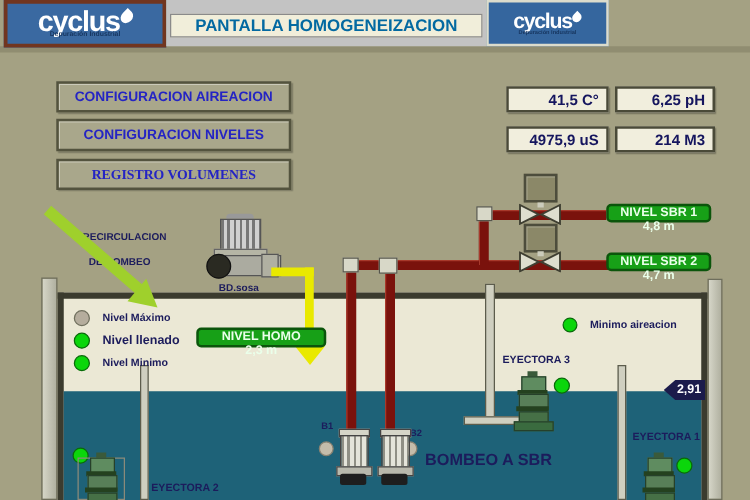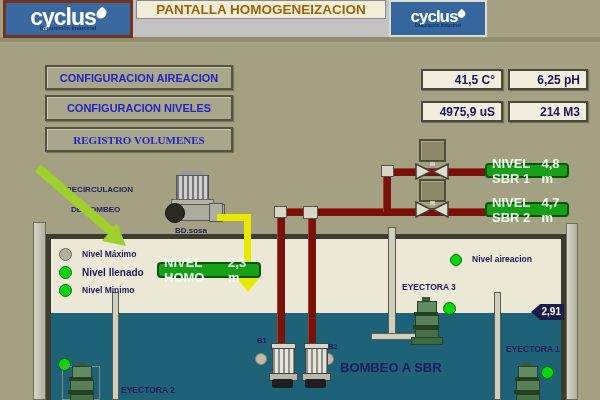--- a/index.html
+++ b/index.html
@@ -18,27 +18,27 @@
     left:45px;width:188px;height:25px;
     background:#a9a78b;border:2px solid #53533e;
     box-shadow:inset 1px 1px 0 rgba(255,255,255,.4), 1px 1px 1px rgba(0,0,0,.25);
     color:#2424c4;font-weight:bold;font-size:11px;
     display:flex;align-items:center;justify-content:center;cursor:pointer;
   }
   .readout{
     background:#f1eedd;border:2px solid #4a4a38;
     box-shadow:1px 1px 1px rgba(0,0,0,.3);
     color:#15155e;font-weight:bold;font-size:12px;
-    text-align:right;padding:2px 6px 0 0;height:21px;margin-left:16px;
+    text-align:right;padding:2px 6px 0 0;height:21px;
   }
   .gdisp{
     background:#17a017;border:2px solid #0b550b;border-radius:4px;
-    color:#eaffea;font-size:13px;font-weight:bold;
+    color:#eaffea;font-size:10px;font-weight:bold;
     display:flex;justify-content:space-between;align-items:center;
-    padding:0 5px;z-index:9;
+    padding:0 5px;z-index:9;flex-direction:column;
   }
   .pipe{background:#7a120c;z-index:6;box-shadow:inset 0 1px 0 #a8392b;}
   .pipev{background:#7a120c;z-index:6;box-shadow:inset 1px 0 0 #a8392b;}
   .fitting{background:#d8d8c8;border:1px solid #55554a;z-index:7;}
   .pole{background:#cfcfc0;border:1px solid #5c5c4c;z-index:3;}
   .pillar{background:linear-gradient(90deg,#d6d6c8,#b0b0a0);border:1px solid #6e6e5c;z-index:2;}
   .yellow{background:#e9e900;z-index:8;}
   .pumpgreen .knob{position:absolute;left:11px;top:0;width:8px;height:5px;background:#3a5a3a;}
   .pumpgreen .top{position:absolute;left:6px;top:4px;width:18px;height:12px;background:#5f8c60;border:1px solid #26402a;}
   .pumpgreen .band1{position:absolute;left:3px;top:15px;width:24px;height:4px;background:#24411f;}
@@ -63,22 +63,22 @@
 <div class="abs" style="left:3px;top:0;width:130px;height:38px;background:#3a69a1;border:3px solid #71351f;
             display:flex;flex-direction:column;align-items:center;justify-content:center;">
   <div style="display:flex;align-items:flex-start;line-height:20px;">
     <span style="color:#fff;font-weight:bold;font-size:23px;letter-spacing:-1px;">cyclus</span>
     <span style="width:9px;height:11px;background:#fff;border-radius:0 50% 50% 50%;transform:rotate(45deg);margin:1px 0 0 1px;"></span>
   </div>
   <div style="color:#16355f;font-size:5.5px;font-weight:bold;margin-top:-2px;">Depuración Industrial</div>
 </div>
 
 <div class="abs" style="left:133px;top:0;width:256px;height:37px;background:#c3c3c3;"></div>
-<div class="abs" style="left:136px;top:0;width:250px;height:19px;background:#f1eeda;border:1px solid #8a8a8a;
-            color:#a16207;font-weight:bold;font-size:13.5px;text-align:center;line-height:17px;">PANTALLA HOMOGENEIZACION</div>
+<div class="abs" style="left:136px;top:11px;width:250px;height:19px;background:#f1eeda;border:1px solid #8a8a8a;
+            color:#0369a1;font-weight:bold;font-size:13.5px;text-align:center;line-height:17px;">PANTALLA HOMOGENEIZACION</div>
 
 <div class="abs" style="left:389px;top:0;width:98px;height:37px;background:#35669e;border:2px solid #dcdccc;
             display:flex;flex-direction:column;align-items:center;justify-content:center;">
   <div style="display:flex;align-items:flex-start;line-height:15px;">
     <span style="color:#fff;font-weight:bold;font-size:17px;letter-spacing:-1px;">cyclus</span>
     <span style="width:7px;height:8px;background:#fff;border-radius:0 50% 50% 50%;transform:rotate(45deg);margin:1px 0 0 1px;"></span>
   </div>
   <div style="color:#16355f;font-size:4.5px;font-weight:bold;margin-top:-1px;">Depuración Industrial</div>
 </div>
 
@@ -168,21 +168,21 @@
 <div class="abs lbl" style="left:71px;top:205px;font-size:8px;">DE BOMBEO</div>
 
 <div class="abs dot dot-off" style="left:59px;top:248px;width:13px;height:13px;z-index:4;"></div>
 <div class="abs lbl" style="left:82px;top:249px;font-size:8.5px;z-index:4;">Nivel Máximo</div>
 <div class="abs dot dot-on" style="left:59px;top:266px;width:13px;height:13px;z-index:4;"></div>
 <div class="abs lbl" style="left:82px;top:267px;font-size:10px;z-index:4;">Nivel llenado</div>
 <div class="abs dot dot-on" style="left:59px;top:284px;width:13px;height:13px;z-index:4;"></div>
 <div class="abs lbl" style="left:82px;top:285px;font-size:8.5px;z-index:4;">Nivel Minimo</div>
 
 <div class="abs dot dot-on" style="left:450px;top:254px;width:12px;height:12px;z-index:4;"></div>
-<div class="abs lbl" style="left:472px;top:254px;font-size:8.5px;z-index:4;">Nivel aireacion</div>
+<div class="abs lbl" style="left:472px;top:254px;font-size:8.5px;z-index:4;">Minimo aireacion</div>
 
 <div class="abs lbl" style="left:257px;top:336px;font-size:7.5px;z-index:7;">B1</div>
 <div class="abs dot dot-gray" style="left:255px;top:353px;width:12px;height:12px;z-index:7;"></div>
 <div class="abs pumpsteel" style="left:269px;top:343px;width:27px;height:45px;">
   <div class="flange"></div>
     <div class="body"></div>
     <div class="collar"></div>
     <div class="pbase"></div>
 </div>
 <div class="abs lbl" style="left:328px;top:342px;font-size:7.5px;z-index:7;">B2</div>

